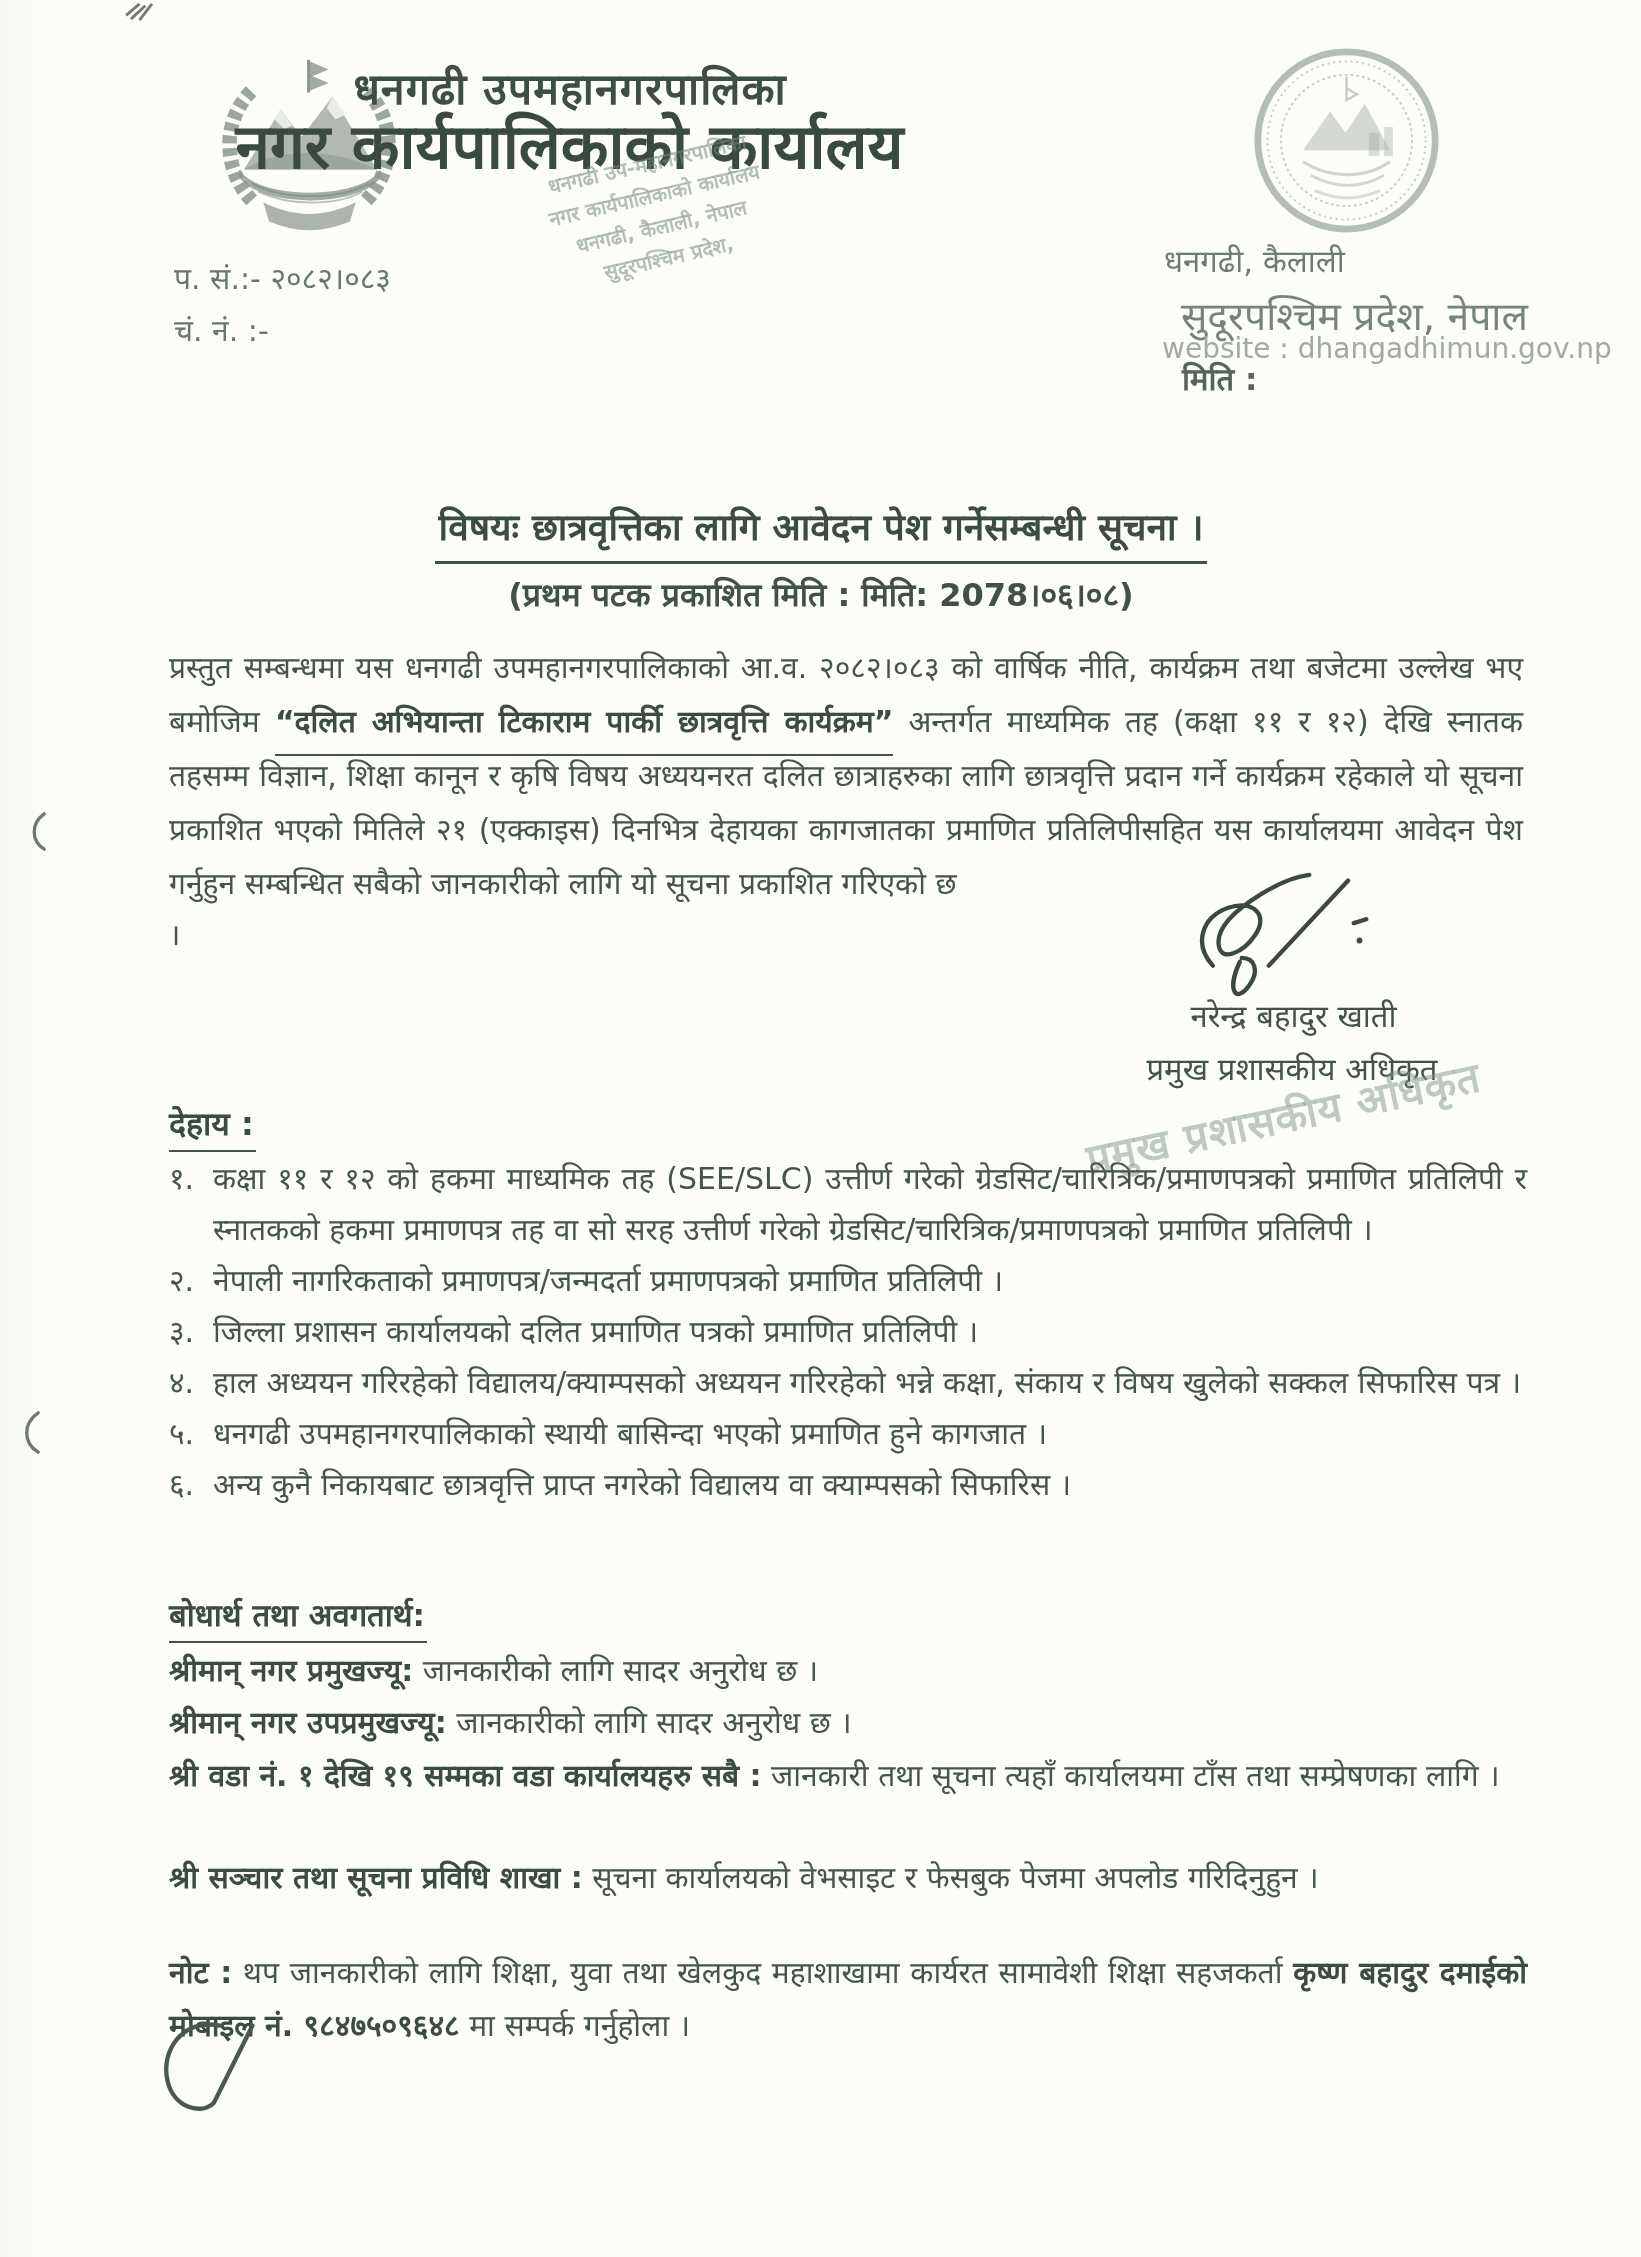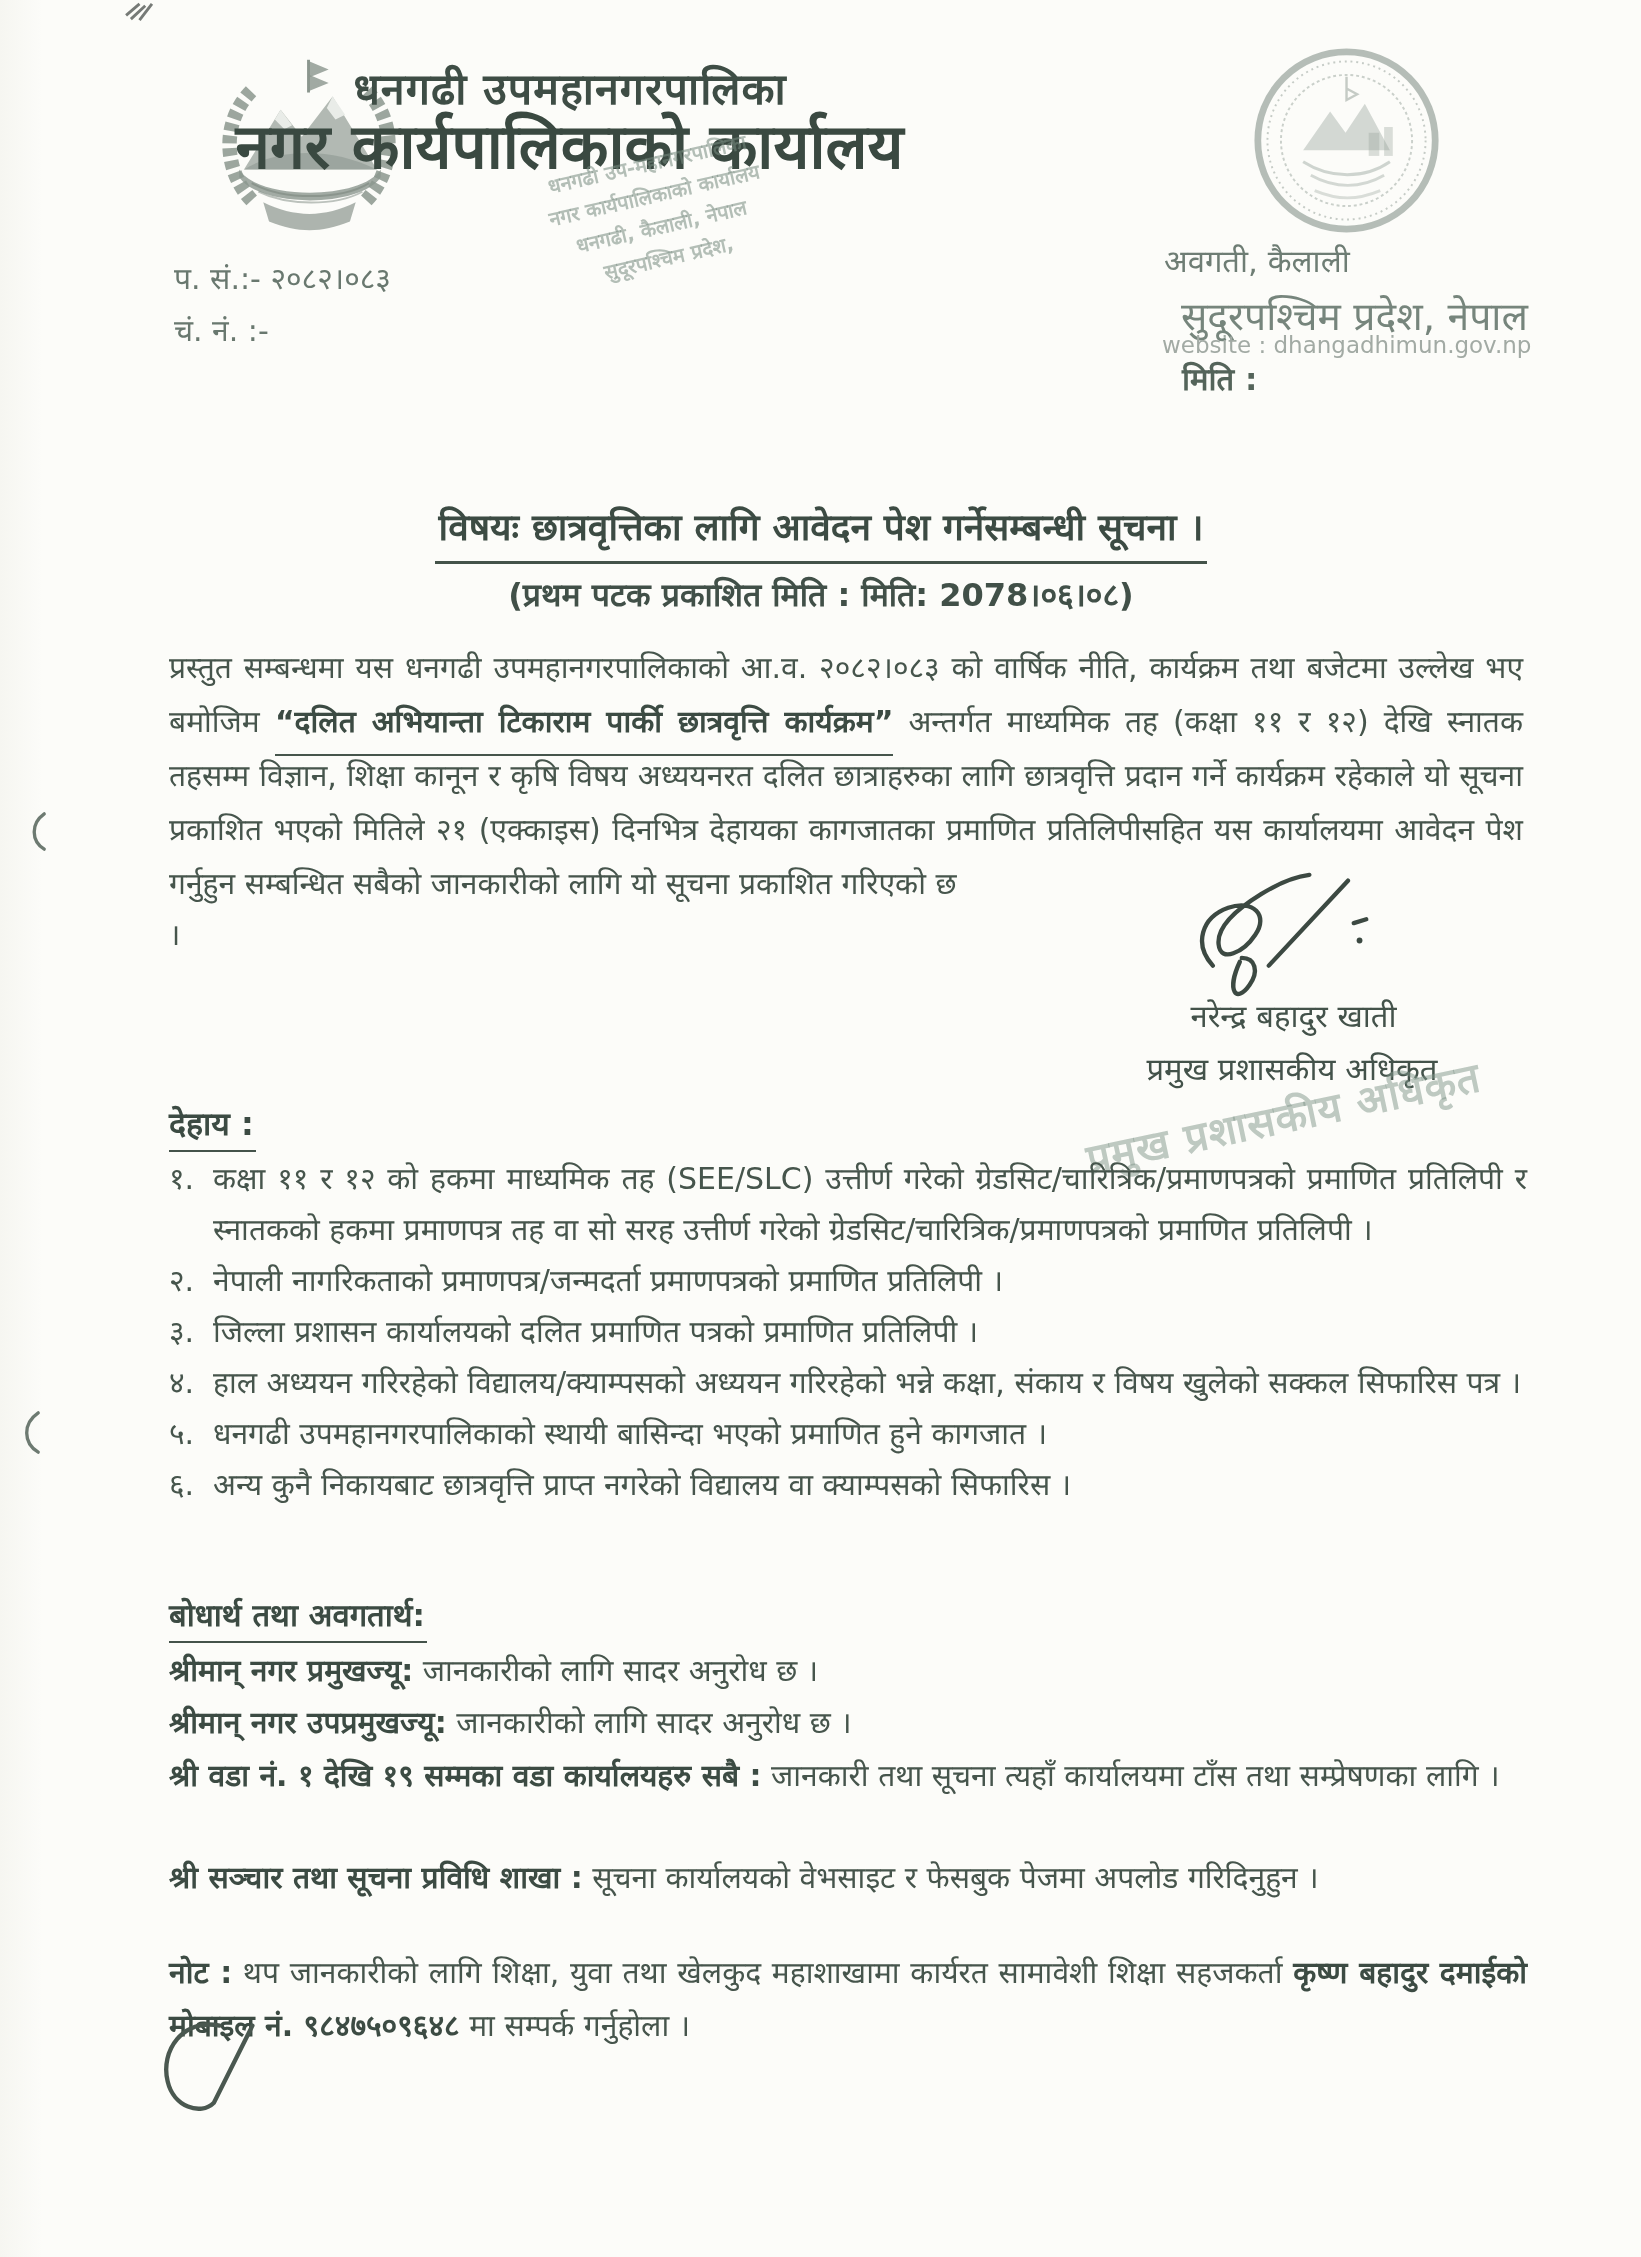--- a/index.html
+++ b/index.html
@@ -13,21 +13,21 @@
   .org-name{left:319px;top:58px;width:502px;text-align:center;font-size:43px;font-weight:600;color:#3e4d45;letter-spacing:1px;}
   .office-name{left:222px;top:102px;width:695px;text-align:center;font-size:62px;font-weight:700;color:#3a4941;}
   .center-stamp{left:494px;top:147px;width:328px;transform:rotate(-13deg);text-align:center;
     font-size:20px;line-height:32px;color:rgba(118,139,127,0.55);font-weight:600;}
   .emblem-left{left:205px;top:54px;}
   .seal-right{left:1253px;top:44px;}
   .ref1{left:174px;top:257px;font-size:30px;color:#69786f;}
   .ref2{left:174px;top:309px;font-size:30px;color:#69786f;}
   .addr1{left:1164px;top:239px;font-size:31px;color:#6e7d74;}
   .addr2{left:1162px;top:288px;font-size:39px;color:#76857c;margin-left:19px;}
-  .website{left:1162px;top:332px;font-size:23px;color:#a2aaa4;}
+  .website{left:1162px;top:332px;font-size:28px;color:#a2aaa4;}
   .date-label{left:1182px;top:357px;font-size:31px;font-weight:600;color:#54645a;}
   
   .subject1{left:338px;top:500px;width:966px;text-align:center;font-size:37px;font-weight:700;color:#3c4b43;}
   .subject1 .ul{display:inline-block;border-bottom:3.9px solid #44534a;padding:0 3.9px 9.7px 3.9px;}
   .subject2{left:338px;top:572px;width:966px;text-align:center;font-size:32px;font-weight:700;color:#415048;}
   
   .body-para{left:169px;top:641px;width:1354px;font-size:30px;line-height:54px;text-align:justify;color:#46554c;}
   .bold-ul{font-weight:700;border-bottom:2.9px solid #46554c;padding-bottom:15px;color:#3c4b43;}
   .closing{left:169px;top:913px;font-size:30px;}
   
@@ -114,21 +114,21 @@
       <rect x="136" y="86" width="9" height="30" fill="#97a39b" opacity="0.35"></rect>
       <path d="M52 122 C80 140 116 140 142 122" stroke="#97a39b" stroke-width="3" fill="none" opacity="0.45"></path>
       <path d="M60 136 C85 150 112 150 136 136" stroke="#97a39b" stroke-width="3" fill="none" opacity="0.4"></path>
       <path d="M64 152 C88 162 108 162 132 152" stroke="#97a39b" stroke-width="3" fill="none" opacity="0.35"></path>
     </svg>
   </div>
 
   <div class="abs ref1">प. सं.:- २०८२।०८३</div>
   <div class="abs ref2">चं. नं. :-</div>
 
-  <div class="abs addr1">अवगती, कैलाली</div>
+  <div class="abs addr1">धनगढी, कैलाली</div>
   <div class="abs addr2">सुदूरपश्चिम प्रदेश, नेपाल</div>
   <div class="abs website">website : dhangadhimun.gov.np</div>
   <div class="abs date-label">मिति :</div>
 
   <div class="abs subject1">
     <span class="ul">विषयः छात्रवृत्तिका लागि आवेदन पेश गर्नेसम्बन्धी सूचना ।</span>
   </div>
   <div class="abs subject2">(प्रथम पटक प्रकाशित मिति : मिति: 2078।०६।०८)</div>
 
   <div class="abs body-para"><span>प्रस्तुत सम्बन्धमा यस धनगढी उपमहानगरपालिकाको आ.व. २०८२।०८३ को वार्षिक नीति, कार्यक्रम तथा बजेटमा उल्लेख भए बमोजिम </span><span class="bold-ul">“दलित अभियान्ता टिकाराम पार्की छात्रवृत्ति कार्यक्रम”</span><span> अन्तर्गत माध्यमिक तह (कक्षा ११ र १२) देखि स्नातक तहसम्म विज्ञान, शिक्षा कानून र कृषि विषय अध्ययनरत दलित छात्राहरुका लागि छात्रवृत्ति प्रदान गर्ने कार्यक्रम रहेकाले यो सूचना प्रकाशित भएको मितिले २१ (एक्काइस) दिनभित्र देहायका कागजातका प्रमाणित प्रतिलिपीसहित यस कार्यालयमा आवेदन पेश गर्नुहुन सम्बन्धित सबैको जानकारीको लागि यो सूचना प्रकाशित गरिएको छ</span></div>

